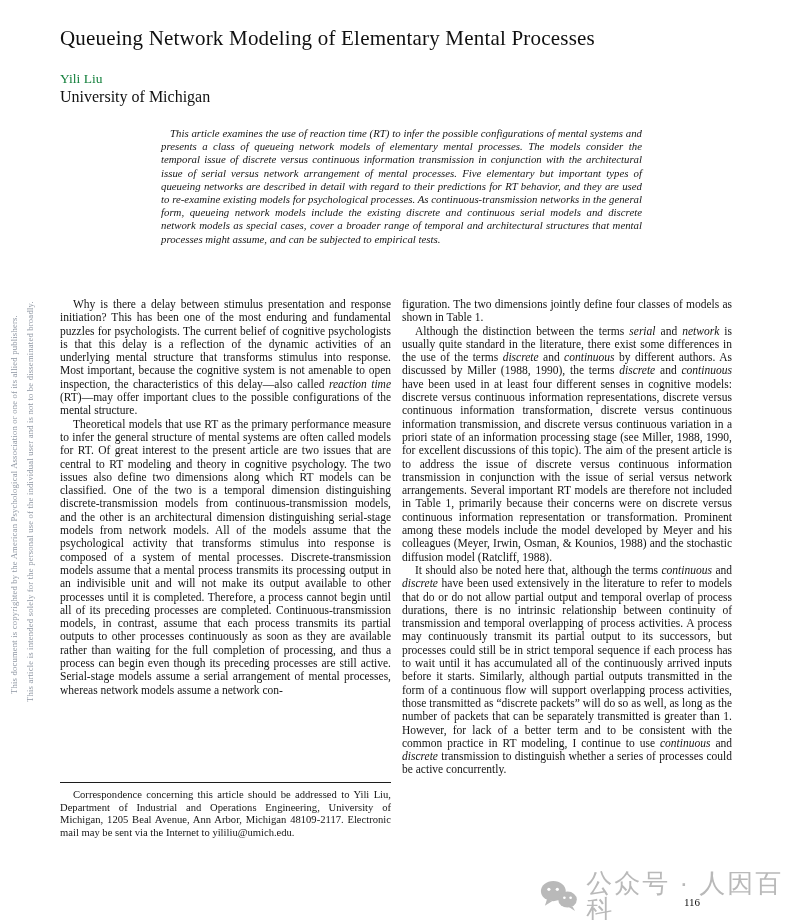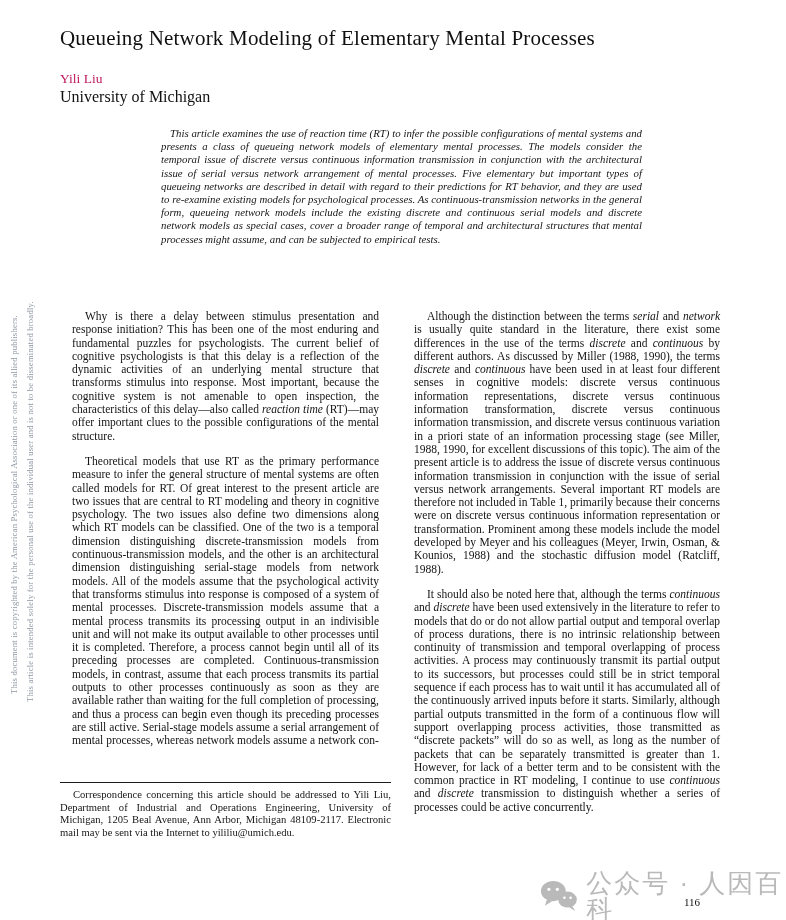--- a/index.html
+++ b/index.html
@@ -7,34 +7,34 @@
   body {
     position: relative;
     width: 786px; height: 920px;
     background: #ffffff;
     font-family: "Liberation Serif", "DejaVu Serif", serif;
     color: #141414;
     overflow: hidden;
   }
   .page-header { position: absolute; left: 60px; top: 26px; width: 672px; }
   .paper-title { font-size: 21px; font-weight: normal; letter-spacing: 0.2px; color: #101010; }
-  .paper-author { margin-top: 20px; font-size: 13.5px; color: #be185d; }
+  .paper-author { margin-top: 20px; font-size: 13.5px; color: #15803d; }
   .paper-affiliation { margin-top: 1px; font-size: 16px; color: #101010; }
 
   .abstract {
     position: absolute; left: 161px; top: 127px; width: 481px;
     font-size: 10.8px; line-height: 13.2px; text-align: justify;
     color: #151515;
   }
   .abstract p { text-indent: 9px; font-style: italic; }
 
   .column { position: absolute; top: 298px; font-size: 11.5px; line-height: 13.3px; text-align: justify; color: #131313; }
   .column-left  { left: 60px;  width: 331px; }
   .column-right { left: 402px; width: 330px; }
-  .column p { text-indent: 13px; margin: 12px; font-family: Liberation Serif, serif; }
+  .column p { text-indent: 13px; margin: 0; font-family: Liberation Serif, serif; }
   .column p.no-indent { text-indent: 0; }
 
   .footnote-block { position: absolute; left: 60px; top: 782px; width: 331px; }
   .footnote-rule { border: 0; border-top: 1.5px solid #1c1c1c; width: 100%; }
   .footnote-text { margin-top: 6px; font-size: 10.6px; line-height: 12.6px; text-align: justify; text-indent: 13px; color: #151515; }
 
   .page-number { position: absolute; left: 60px; top: 885px; width: 640px; text-align: right; font-size: 11px; color: #111; margin-top: 11px; }
 
   .vert-text {
     position: absolute;
@@ -72,20 +72,21 @@
 <div class="abstract">
   <p>This article examines the use of reaction time (RT) to infer the possible configurations of mental systems and presents a class of queueing network models of elementary mental processes. The models consider the temporal issue of discrete versus continuous information transmission in conjunction with the architectural issue of serial versus network arrangement of mental processes. Five elementary but important types of queueing networks are described in detail with regard to their predictions for RT behavior, and they are used to re-examine existing models for psychological processes. As continuous-transmission networks in the general form, queueing network models include the existing discrete and continuous serial models and discrete network models as special cases, cover a broader range of temporal and architectural structures that mental processes might assume, and can be subjected to empirical tests.</p>
 </div>
 
 <div class="column column-left">
   <p>Why is there a delay between stimulus presentation and response initiation? This has been one of the most enduring and fundamental puzzles for psychologists. The current belief of cognitive psychologists is that this delay is a reflection of the dynamic activities of an underlying mental structure that transforms stimulus into response. Most important, because the cognitive system is not amenable to open inspection, the characteristics of this delay—also called <i>reaction time</i> (RT)—may offer important clues to the possible configurations of the mental structure.</p>
   <p>Theoretical models that use RT as the primary performance measure to infer the general structure of mental systems are often called models for RT. Of great interest to the present article are two issues that are central to RT modeling and theory in cognitive psychology. The two issues also define two dimensions along which RT models can be classified. One of the two is a temporal dimension distinguishing discrete-transmission models from continuous-transmission models, and the other is an architectural dimension distinguishing serial-stage models from network models. All of the models assume that the psychological activity that transforms stimulus into response is composed of a system of mental processes. Discrete-transmission models assume that a mental process transmits its processing output in an indivisible unit and will not make its output available to other processes until it is completed. Therefore, a process cannot begin until all of its preceding processes are completed. Continuous-transmission models, in contrast, assume that each process transmits its partial outputs to other processes continuously as soon as they are available rather than waiting for the full completion of processing, and thus a process can begin even though its preceding processes are still active. Serial-stage models assume a serial arrangement of mental processes, whereas network models assume a network con-</p>
 </div>
 
 <div class="column column-right">
+  <p class="no-indent">figuration. The two dimensions jointly define four classes of models as shown in Table 1.</p>
   <p>Although the distinction between the terms <i>serial</i> and <i>network</i> is usually quite standard in the literature, there exist some differences in the use of the terms <i>discrete</i> and <i>continuous</i> by different authors. As discussed by Miller (1988, 1990), the terms <i>discrete</i> and <i>continuous</i> have been used in at least four different senses in cognitive models: discrete versus continuous information representations, discrete versus continuous information transformation, discrete versus continuous information transmission, and discrete versus continuous variation in a priori state of an information processing stage (see Miller, 1988, 1990, for excellent discussions of this topic). The aim of the present article is to address the issue of discrete versus continuous information transmission in conjunction with the issue of serial versus network arrangements. Several important RT models are therefore not included in Table 1, primarily because their concerns were on discrete versus continuous information representation or transformation. Prominent among these models include the model developed by Meyer and his colleagues (Meyer, Irwin, Osman, &amp; Kounios, 1988) and the stochastic diffusion model (Ratcliff, 1988).</p>
   <p>It should also be noted here that, although the terms <i>continuous</i> and <i>discrete</i> have been used extensively in the literature to refer to models that do or do not allow partial output and temporal overlap of process durations, there is no intrinsic relationship between continuity of transmission and temporal overlapping of process activities. A process may continuously transmit its partial output to its successors, but processes could still be in strict temporal sequence if each process has to wait until it has accumulated all of the continuously arrived inputs before it starts. Similarly, although partial outputs transmitted in the form of a continuous flow will support overlapping process activities, those transmitted as “discrete packets” will do so as well, as long as the number of packets that can be separately transmitted is greater than 1. However, for lack of a better term and to be consistent with the common practice in RT modeling, I continue to use <i>continuous</i> and <i>discrete</i> transmission to distinguish whether a series of processes could be active concurrently.</p>
 </div>
 
 <div class="footnote-block">
   <hr class="footnote-rule">
   <p class="footnote-text">Correspondence concerning this article should be addressed to Yili Liu, Department of Industrial and Operations Engineering, University of Michigan, 1205 Beal Avenue, Ann Arbor, Michigan 48109-2117. Electronic mail may be sent via the Internet to yililiu@umich.edu.</p>
 </div>
 
 <div class="page-number">116</div>

